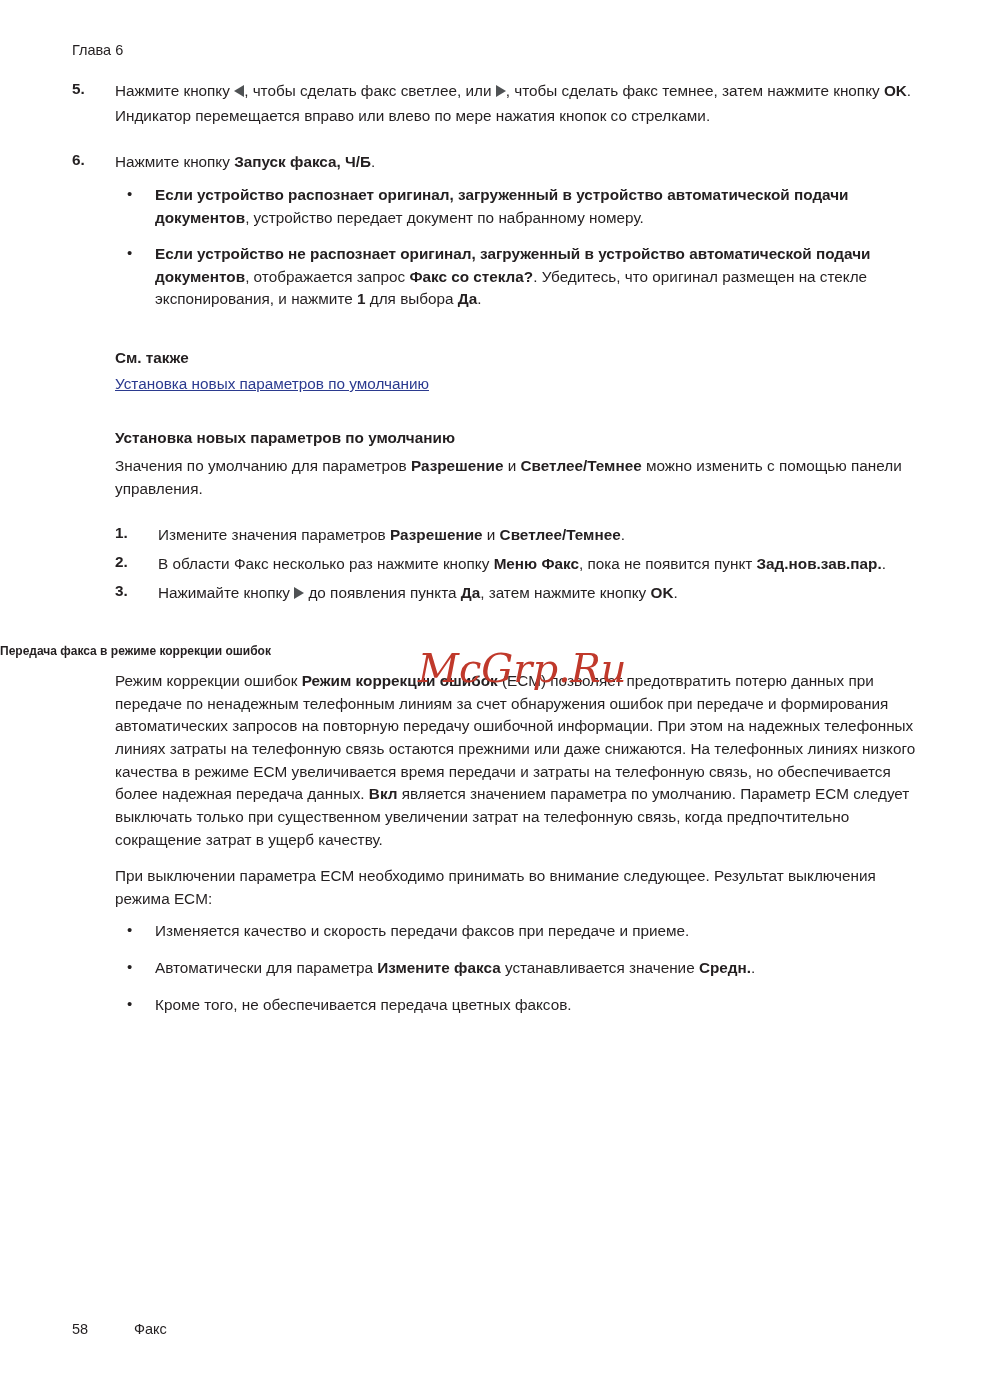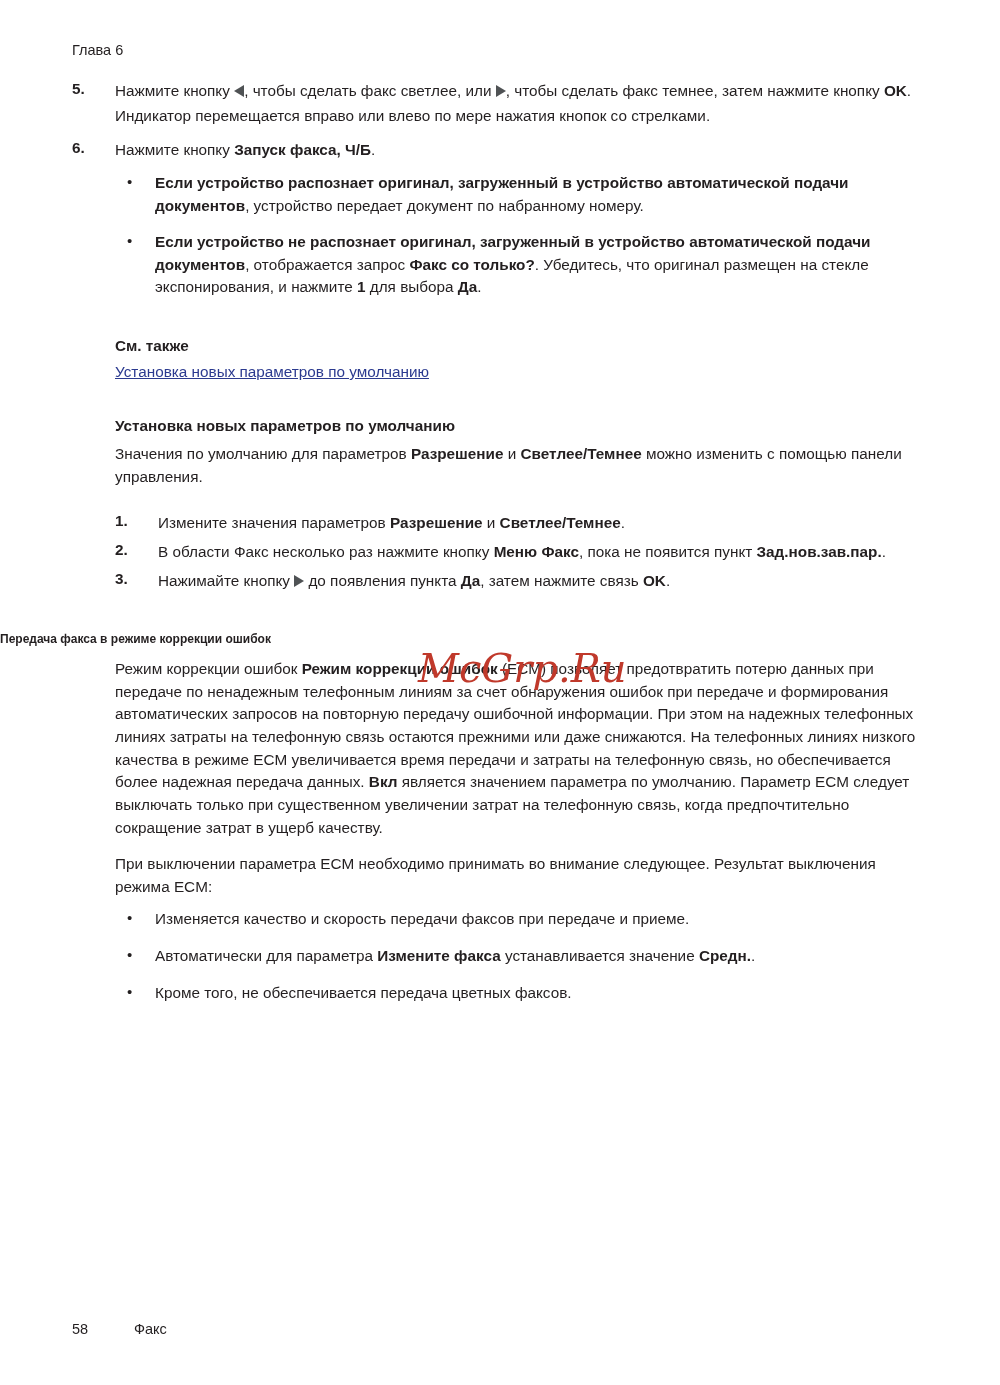--- a/index.html
+++ b/index.html
@@ -71,21 +71,21 @@
     text-align: left;
     font-weight: bold;
     font-size: 15.3px;
   }
   .para {
     font-size: 15.3px;
     line-height: 1.48;
     margin: 0 0 2px 0;
   }
   .para.spaced {
-    margin-bottom: 12px;
+    margin-bottom: 24px;
   }
   b, .b {
     font-weight: bold;
   }
 
   
   .bullets {
     margin: 10px 0 0 0;
     padding: 0;
     list-style: none;
@@ -174,21 +174,21 @@
       <li>
         <span class="num">5.</span>
         <p class="para" id="s5l1"><span>Нажмите кнопку </span><span class="arrow-left"></span><span>, чтобы сделать факс светлее, или </span><span class="arrow-right"></span><span>, чтобы сделать факс темнее, затем нажмите кнопку </span><span class="b">OK</span><span>.</span></p>
         <p class="para spaced" id="s5l2"><span>Индикатор перемещается вправо или влево по мере нажатия кнопок со стрелками.</span></p>
       </li>
       <li>
         <span class="num">6.</span>
         <p class="para" id="s6l1"><span>Нажмите кнопку </span><span class="b">Запуск факса, Ч/Б</span><span>.</span></p>
         <ul class="bullets">
           <li id="s6b1"><span class="b">Если устройство распознает оригинал, загруженный в устройство автоматической подачи документов</span><span>, устройство передает документ по набранному номеру.</span></li>
-          <li id="s6b2"><span class="b">Если устройство не распознает оригинал, загруженный в устройство автоматической подачи документов</span><span>, отображается запрос </span><span class="b">Факс со только?</span><span>. Убедитесь, что оригинал размещен на стекле экспонирования, и нажмите </span><span class="b">1</span><span> для выбора </span><span class="b">Да</span><span>.</span></li>
+          <li id="s6b2"><span class="b">Если устройство не распознает оригинал, загруженный в устройство автоматической подачи документов</span><span>, отображается запрос </span><span class="b">Факс со стекла?</span><span>. Убедитесь, что оригинал размещен на стекле экспонирования, и нажмите </span><span class="b">1</span><span> для выбора </span><span class="b">Да</span><span>.</span></li>
         </ul>
       </li>
     </ol>
 
     <div class="section-gap-md"></div>
 
     <div class="indent-block">
       <p class="heading-bold">См. также</p>
       <a class="link" href="#">Установка новых параметров по умолчанию</a>
     </div>
@@ -206,21 +206,21 @@
         <li>
           <span class="num">1.</span>
           <p class="para" id="sd-s1"><span>Измените значения параметров </span><span class="b">Разрешение</span><span> и </span><span class="b">Светлее/Темнее</span><span>.</span></p>
         </li>
         <li>
           <span class="num">2.</span>
           <p class="para" id="sd-s2"><span>В области Факс несколько раз нажмите кнопку </span><span class="b">Меню Факс</span><span>, пока не появится пункт </span><span class="b">Зад.нов.зав.пар.</span><span>.</span></p>
         </li>
         <li>
           <span class="num">3.</span>
-          <p class="para" id="sd-s3"><span>Нажимайте кнопку </span><span class="arrow-right"></span><span> до появления пункта </span><span class="b">Да</span><span>, затем нажмите связь </span><span class="b">OK</span><span>.</span></p>
+          <p class="para" id="sd-s3"><span>Нажимайте кнопку </span><span class="arrow-right"></span><span> до появления пункта </span><span class="b">Да</span><span>, затем нажмите кнопку </span><span class="b">OK</span><span>.</span></p>
         </li>
       </ol>
     </div>
 
     <div class="section-gap-lg"></div>
 
     <h2 class="h2-left">Передача факса в режиме коррекции ошибок</h2>
 
     <div class="section-gap-sm"></div>
 

